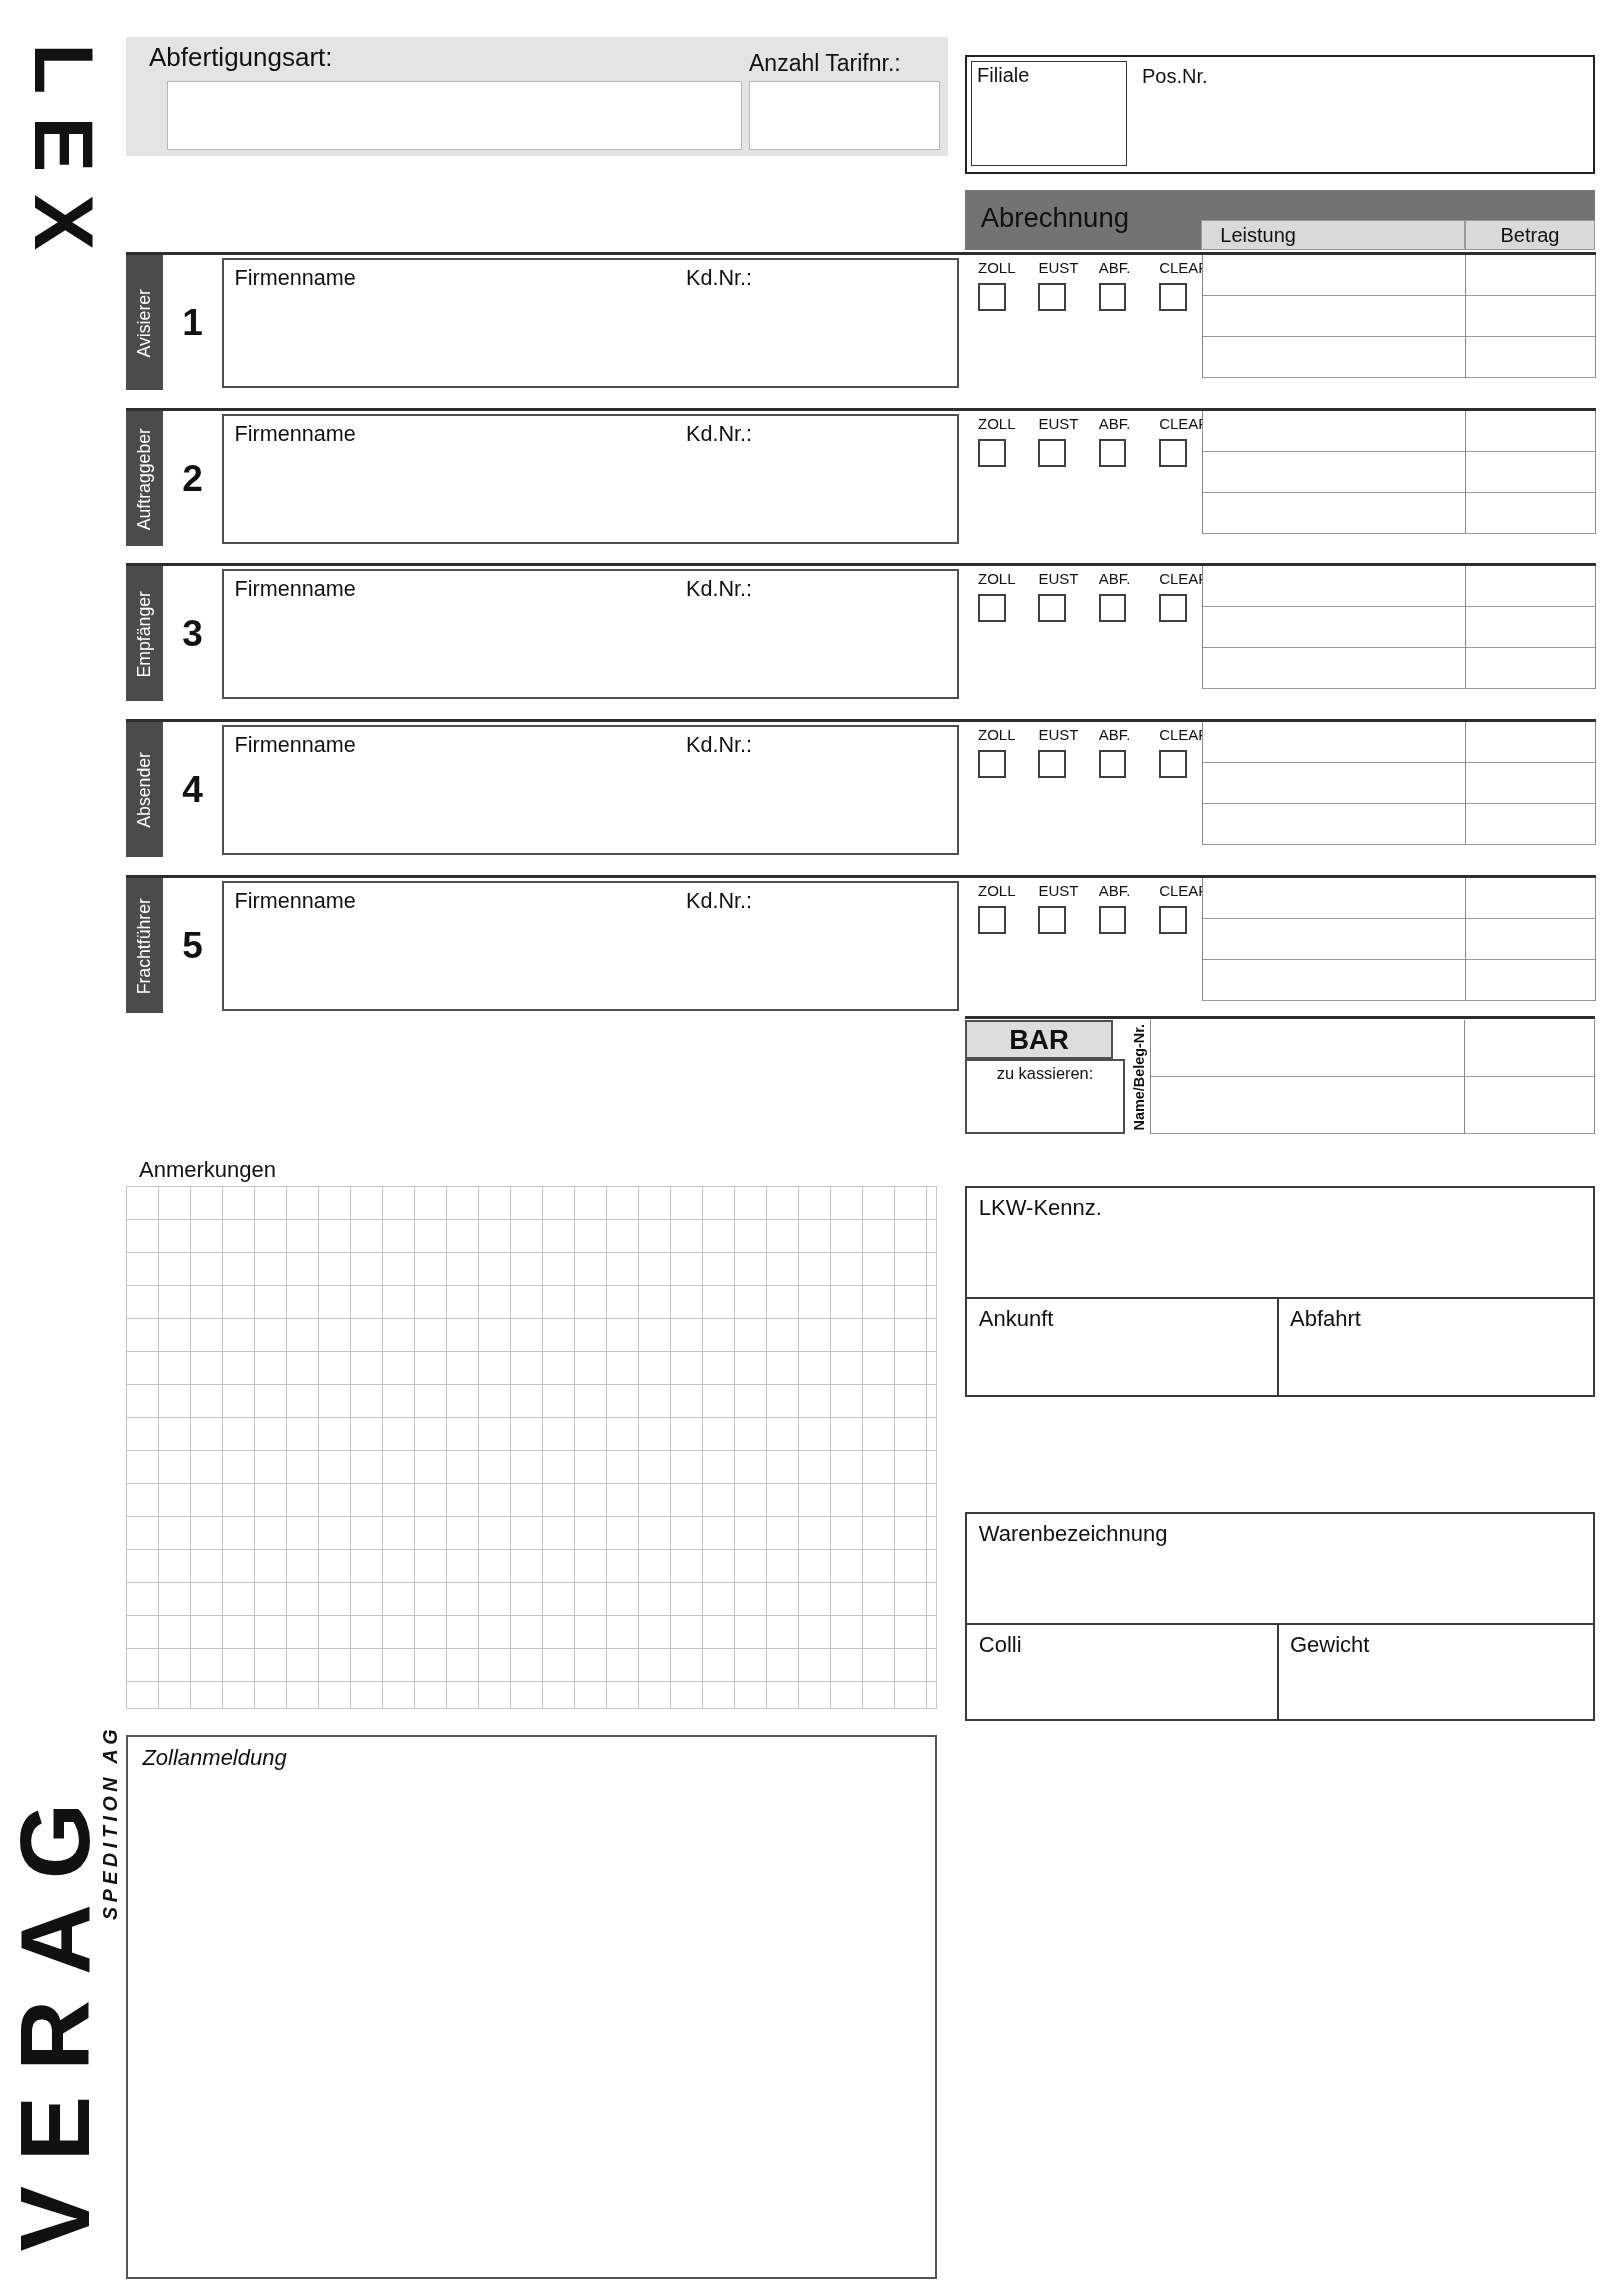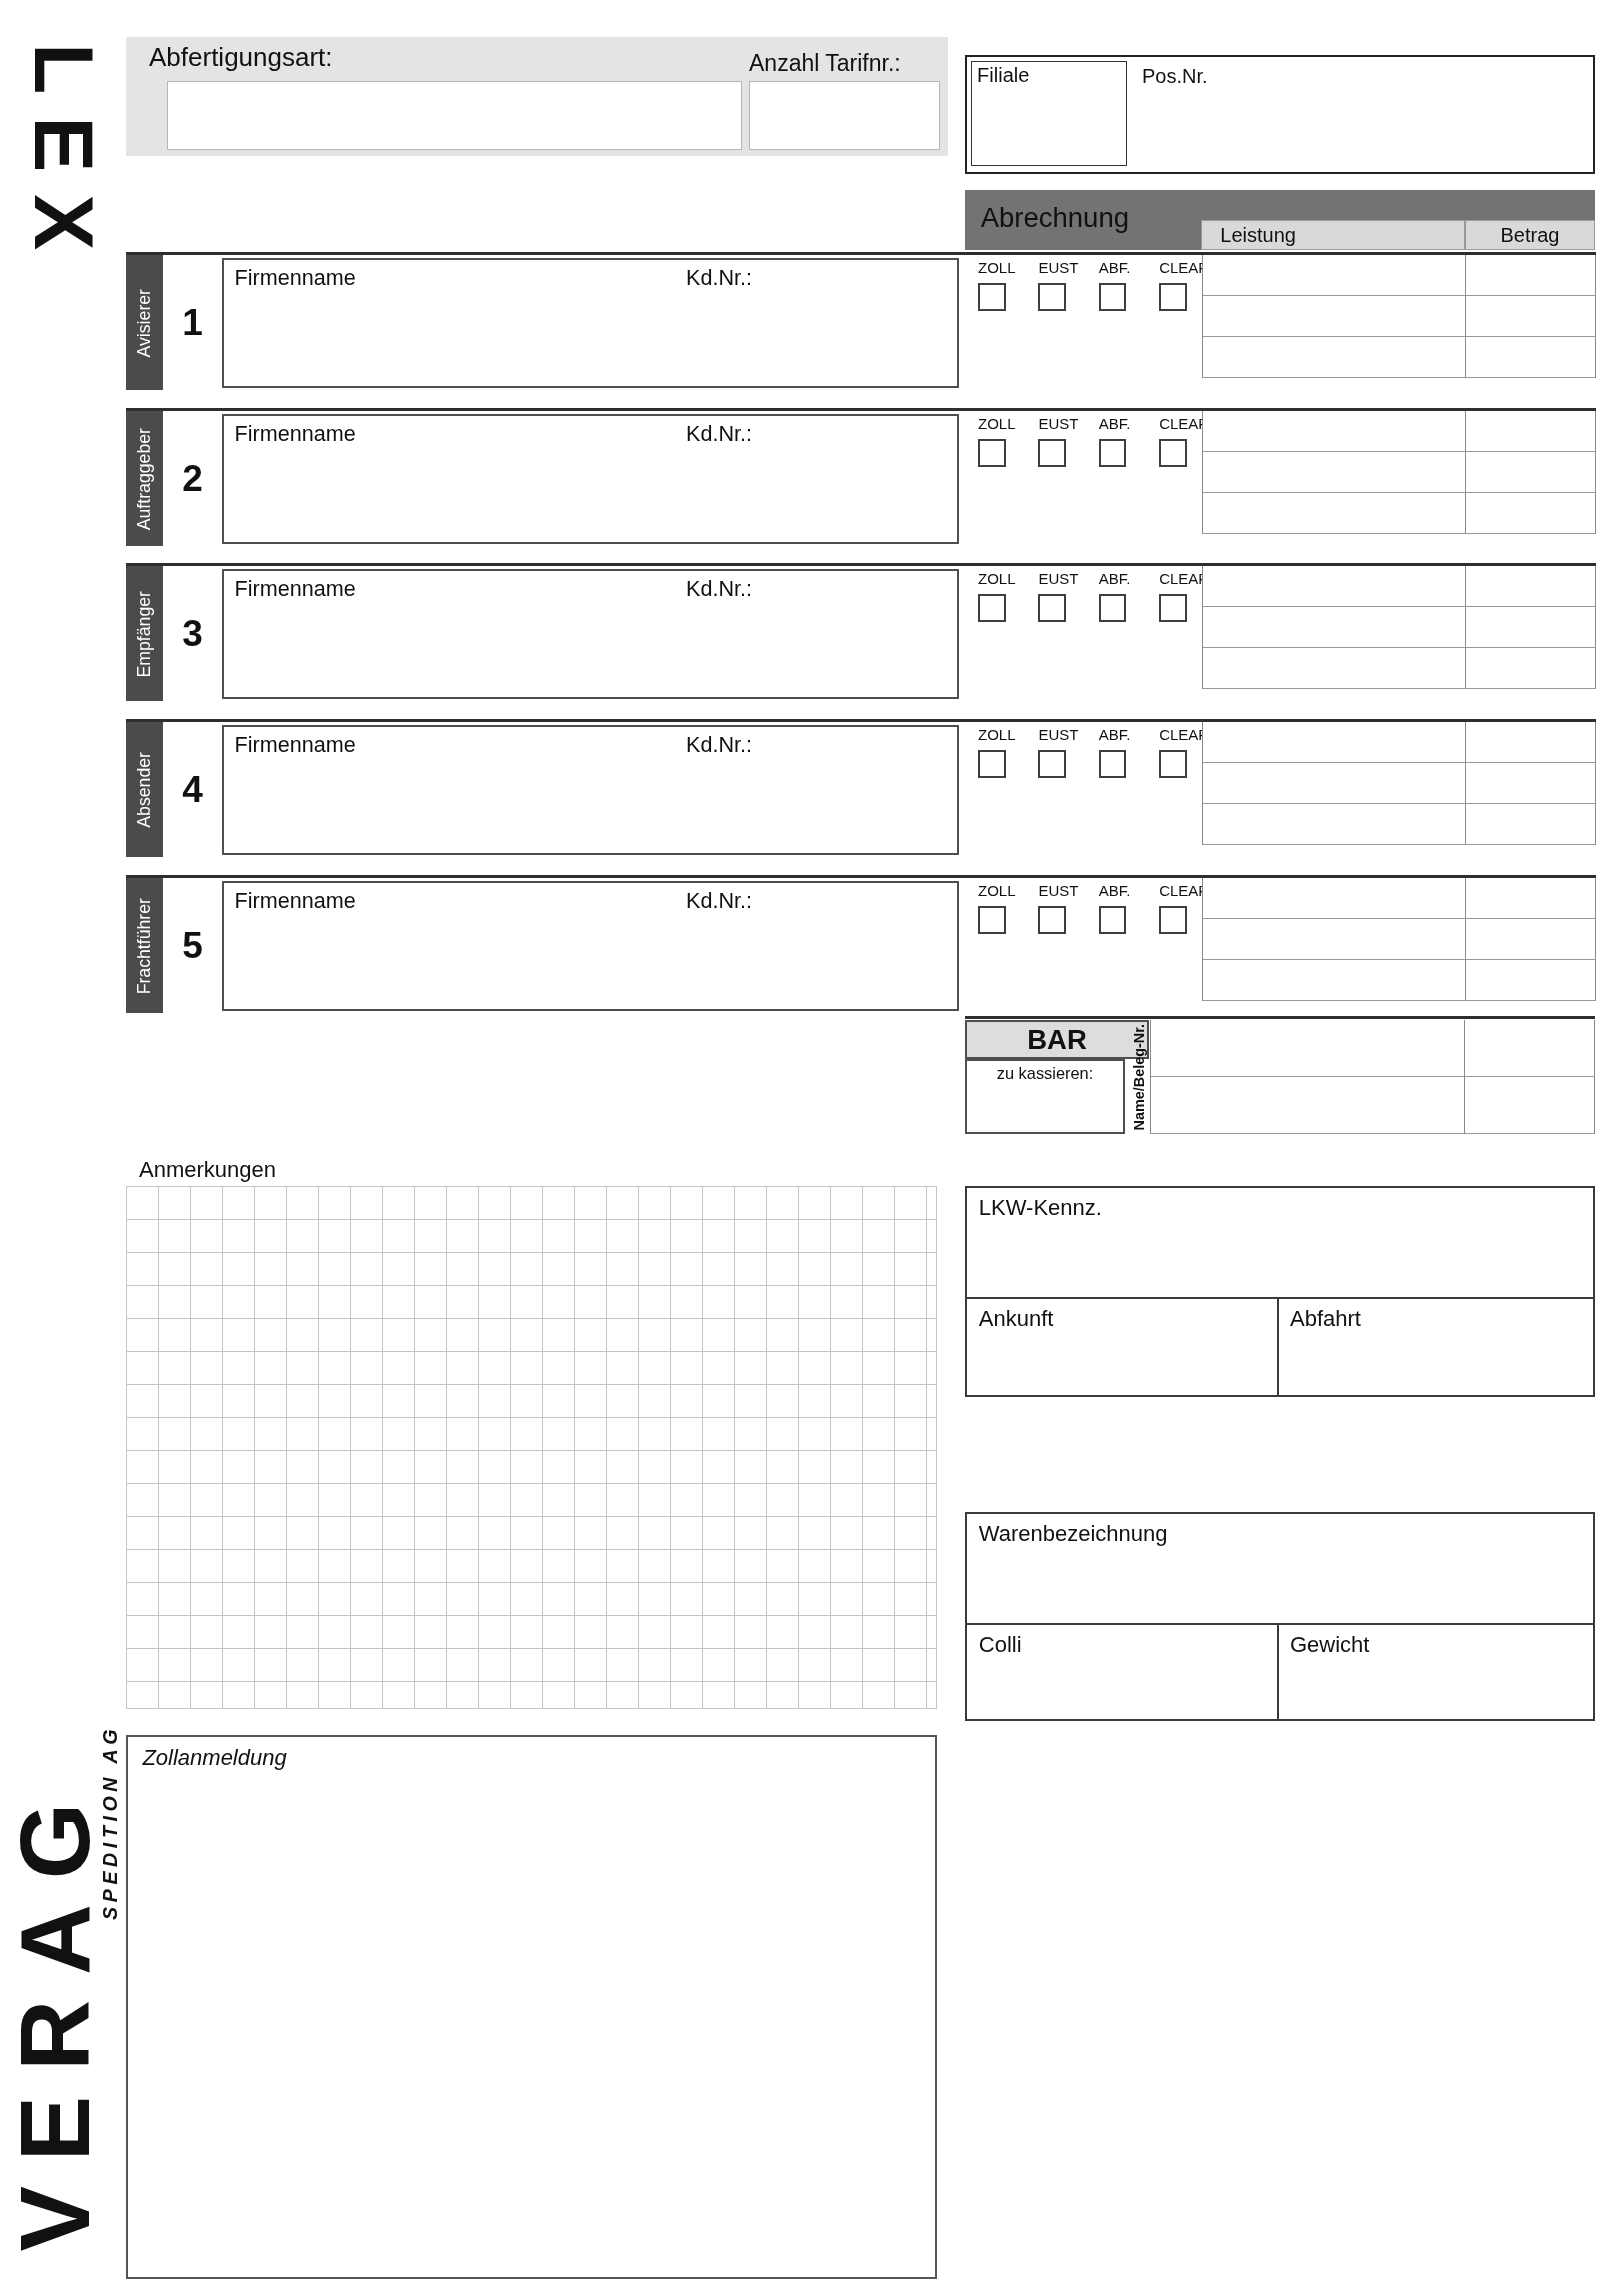--- a/index.html
+++ b/index.html
@@ -50,21 +50,21 @@
   .flags { position:absolute; left:852px; top:6.5px; display:flex; gap:29.4px; }
   .flag { width:31px; display:flex; flex-direction:column; align-items:flex-start; }
   .flag-label { font-size:15px; white-space:nowrap; margin-bottom:7.9px; }
   .flag-box { width:27.5px; height:27.5px; border:2px solid #3f3f3f; background:#fff; }
   .fee-table { position:absolute; left:1076px; top:3.3px; width:394px; display:grid; grid-template-columns:1fr 130px; border-left:1.3px solid #888; border-right:1.3px solid #888; }
   .fee-cell { height:41px; border-bottom:1.3px solid #999; background:#fff; }
   .fee-cell.b { border-left:1.3px solid #888; }
 
   
   .bar-line { position:absolute; left:965px; top:1016px; width:630px; height:3.3px; background:#2e2e2e; }
-  .bar-title { position:absolute; left:965px; top:1020px; width:184px; height:39px; background:#dddddd; border:2px solid #4f4f4f; display:flex; align-items:center; justify-content:center; font-size:27.5px; font-weight:bold; }
+  .bar-title { position:absolute; left:965px; top:1020px; width:148px; height:39px; background:#dddddd; border:2px solid #4f4f4f; display:flex; align-items:center; justify-content:center; font-size:27.5px; font-weight:bold; }
   .bar-kassieren { position:absolute; left:965px; top:1059px; width:160px; height:75px; border:2px solid #4f4f4f; background:#fff; text-align:center; font-size:16.4px; padding-top:2.6px; }
   .bar-namebeleg { position:absolute; left:1127px; top:1021px; width:23.6px; height:113px; display:flex; align-items:center; justify-content:center; }
   .bar-namebeleg span { font-size:14.4px; font-weight:bold; }
   .bar-table { position:absolute; left:1150px; top:1020px; width:445px; display:grid; grid-template-columns:1fr 130px; border-left:1.3px solid #888; border-right:1.3px solid #888; }
   .bar-cell { height:57px; border-bottom:1.3px solid #999; background:#fff; }
   .bar-cell.b { border-left:1.3px solid #888; }
 
   
   .anm-label { position:absolute; left:139px; top:1157px; font-size:22px; }
   .anm-grid { position:absolute; left:126px; top:1186px; width:811px; height:523px;

